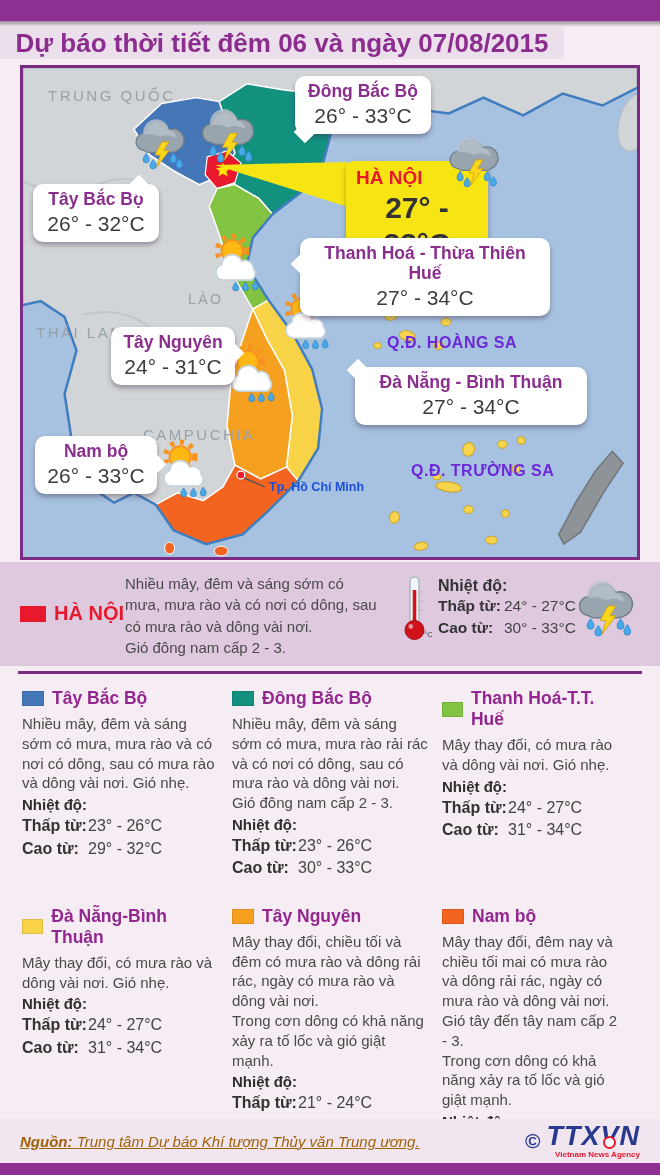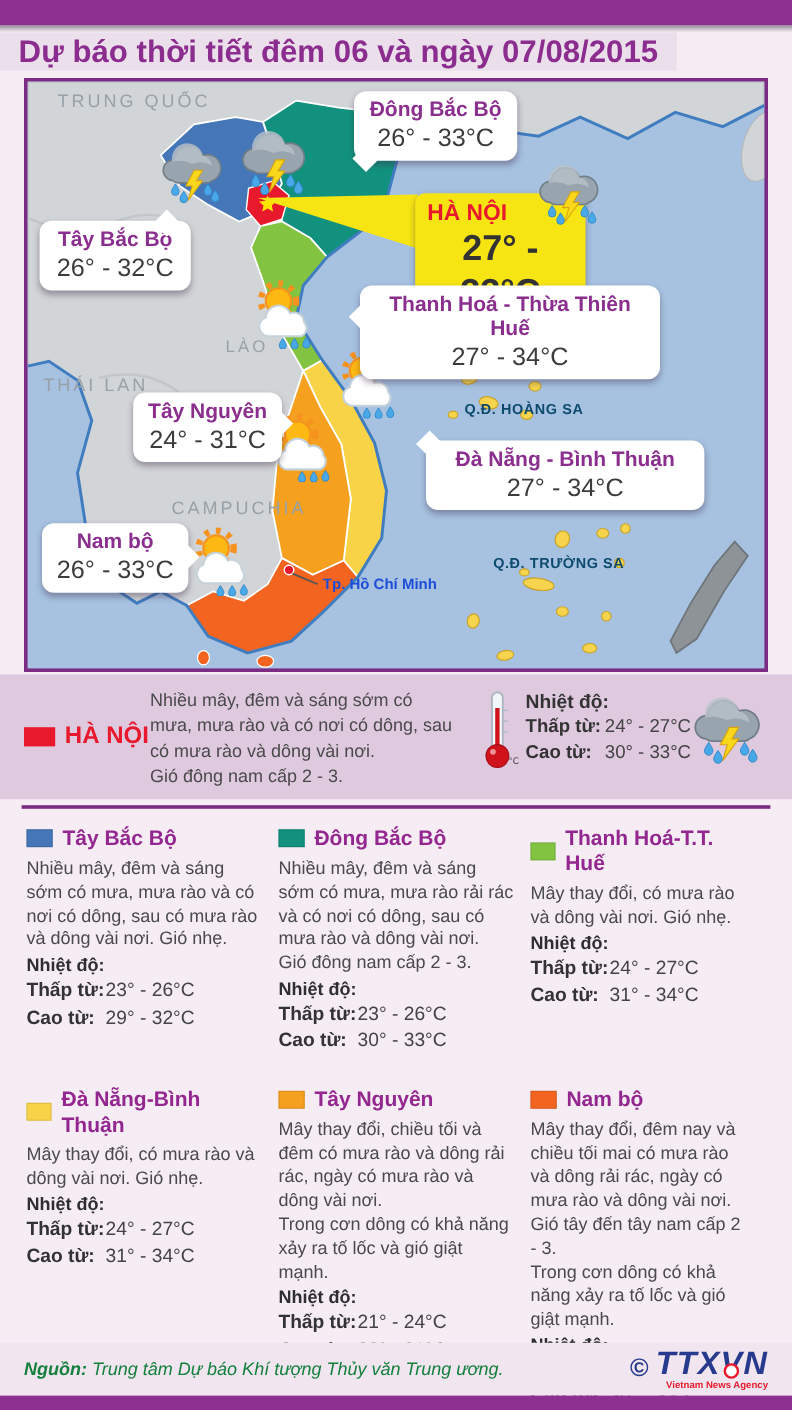--- a/index.html
+++ b/index.html
@@ -16,23 +16,23 @@
     background:linear-gradient(to bottom, rgba(70,60,70,.55), rgba(70,60,70,0)); }
   .title-strip { left:0; top:27px; width:564px; height:32px; background:#ecdfec;
     display:flex; align-items:center; justify-content:center; }
   .title-strip h1 { font-size:26px; font-weight:800; color:#8b2d8e; letter-spacing:0; }
 
   
   .map-frame { left:20px; top:65px; width:620px; height:495px;
     border:3px solid #7c2b84; background:#a6c2e0; overflow:hidden; }
   .map-frame svg.basemap { position:absolute; left:0; top:0; }
 
-  .geo-label { position:absolute; color:#98a1a8; font-weight:500; letter-spacing:2.5px; font-size:15px; }
+  .geo-label { position:absolute; color:#98a1a8; font-weight:500; letter-spacing:2.5px; font-size:15px;margin-top:11px; }
   .geo-label.small { font-size:14px; }
-  .sea-label { position:absolute; color:#0c4a6e; font-weight:bold; font-size:12px; letter-spacing:.5px; }
+  .sea-label { position:absolute; color:#6d28d9; font-weight:bold; font-size:16px; letter-spacing:.5px; }
   .city-label { position:absolute; color:#1d4ed8; font-weight:bold; font-size:12.5px; }
 
   .wicon { position:absolute; }
 
   .beam { position:absolute; left:192px; top:94px; width:0; height:0;
     border-right:133px solid #f7e513; border-top:3px solid transparent; border-bottom:42px solid transparent; }
 
   .callout { position:absolute; background:#fff; border-radius:10px;
     box-shadow:0 3px 5px rgba(60,40,70,.4); text-align:center; padding:5px 6px 6px; }
   .callout .tail { position:absolute; width:16px; height:16px; background:#fff; transform:rotate(45deg); }
@@ -66,21 +66,21 @@
   .card { padding-right:14px; }
   .card-head { display:flex; align-items:center; margin-bottom:5px; }
   .swatch { width:22px; height:15px; display:inline-block; margin-right:8px; border:1px solid rgba(0,0,0,.1); }
   .card-name { color:#93278f; font-weight:800; font-size:17.5px; }
   .card-desc { font-size:15px; line-height:1.32; color:#4a4a4a; white-space:pre-line; }
   .card-temp-label { font-weight:800; color:#2e2e2e; font-size:15px; line-height:1.4; margin-top:1px; }
 
   
   .footer { left:0; top:1119px; width:660px; height:44px; background:#f1e6f0;
     display:flex; align-items:center; justify-content:space-between; padding:0 20px; }
-  .source { font-style:italic; font-size:15px; color:#15803d; }
+  .source { font-style:italic; font-size:15px; color:#a16207;text-decoration:underline; }
   .source .src-label { font-weight:800; }
   .logo { display:flex; align-items:center; gap:6px; }
   .copy { color:#283a8e; font-size:21px; font-weight:bold; }
   .logo-text { color:#283a8e; font-size:27px; font-weight:800; font-style:italic;
     letter-spacing:1px; line-height:1; position:relative; }
   .logo-text::after { content:""; position:absolute; right:24px; top:13px; width:9px; height:9px;
     border:2px solid #e8192c; border-radius:50%; background:#fff; }
   .logo-sub { color:#e8192c; font-size:8px; font-weight:bold; text-align:right; }
   .bottombar { left:0; top:1163px; width:660px; height:12px; background:#8e3092; }
 </style>

